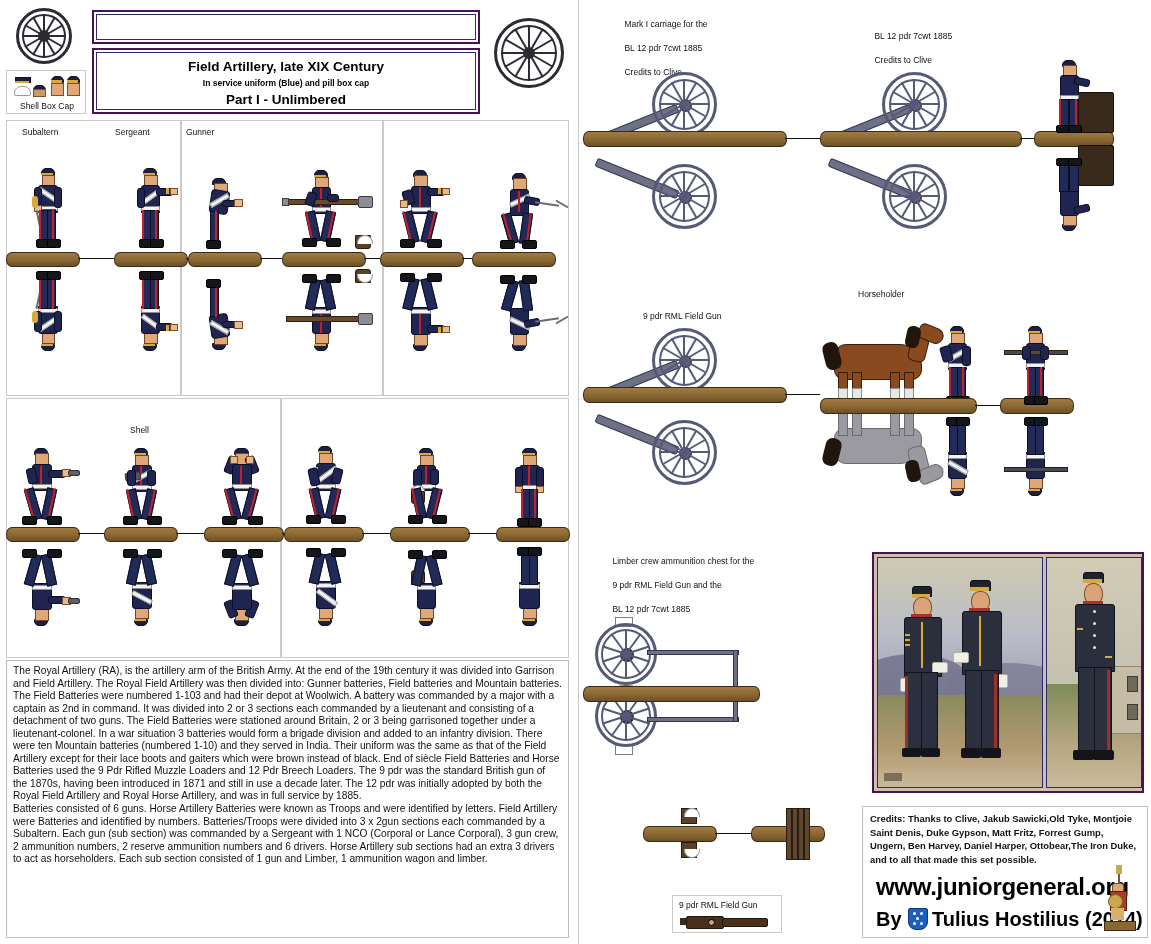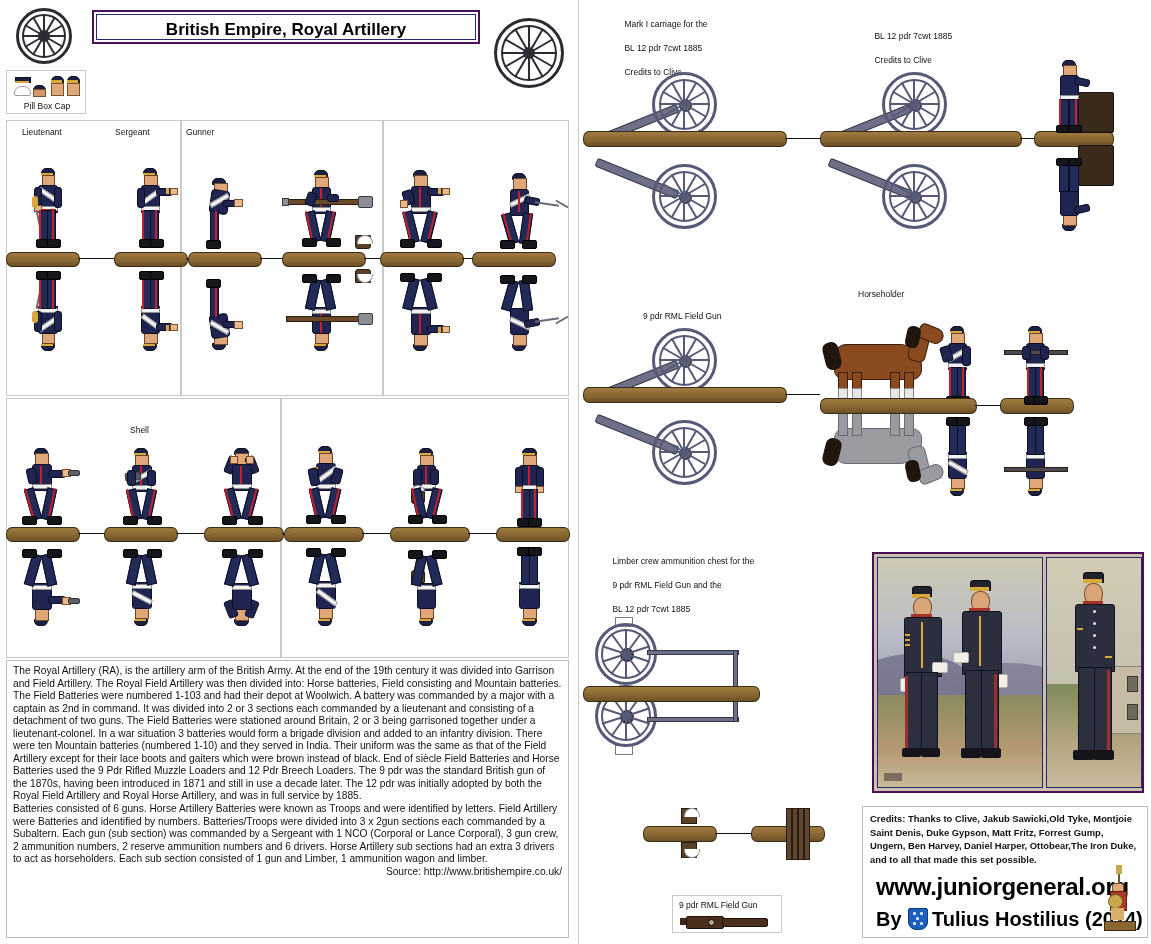--- a/index.html
+++ b/index.html
@@ -147,34 +147,39 @@
       <div class="abs" style="left:1px;top:11px;width:15px;height:8px;background:#fff;border:1px solid #999;border-radius:7px 7px 2px 2px;"></div>
       <div class="abs" style="left:20px;top:10px;width:11px;height:5px;background:#1b2040;border:1px solid #0d1025;border-radius:5px 5px 0 0;"></div>
       <div class="abs" style="left:20px;top:14px;width:11px;height:6px;background:#cf9a67;border:1px solid #7a5030;"></div>
       <div class="abs" style="left:38px;top:1px;width:11px;height:5px;background:#1b2040;border:1px solid #0d1025;border-radius:5px 5px 0 0;"></div>
       <div class="abs" style="left:38px;top:5px;width:11px;height:3px;background:#d8a93a;"></div>
       <div class="abs" style="left:38px;top:8px;width:11px;height:11px;background:#e0a878;border:1px solid #7a5030;"></div>
       <div class="abs" style="left:54px;top:1px;width:11px;height:5px;background:#1b2040;border:1px solid #0d1025;border-radius:5px 5px 0 0;"></div>
       <div class="abs" style="left:54px;top:5px;width:11px;height:3px;background:#d8a93a;"></div>
       <div class="abs" style="left:54px;top:8px;width:11px;height:11px;background:#e0a878;border:1px solid #7a5030;"></div>
     </div>
-    <div class="lbl" style="left:0;top:30px;width:80px;text-align:center;font-size:8.5px;">Pill Box Cap</div>
+    <div class="lbl" style="left:0;top:30px;width:80px;text-align:center;font-size:8.5px;">Shell Box Cap</div>
   </div>
 
   <div class="hdrbox" style="left:92px;top:10px;width:388px;height:34px;">
     <div class="inner"></div>
-    <div class="t1" style="top:8px;">British Empire, Royal Artillery</div>
-  </div>
-
+  </div>
+
+  <div class="hdrbox" style="left:92px;top:48px;width:388px;height:66px;">
+    <div class="inner"></div>
+    <div class="t2" style="top:9px;">Field Artillery, late XIX Century</div>
+    <div class="t3" style="top:28px;">In service uniform (Blue) and pill box cap</div>
+    <div class="t4" style="top:42px;">Part I - Unlimbered</div>
+  </div>
 
   <div class="cell" style="left:6px;top:120px;width:175px;height:276px;"></div>
   <div class="cell" style="left:181px;top:120px;width:202px;height:276px;"></div>
   <div class="cell" style="left:383px;top:120px;width:186px;height:276px;"></div>
 
-  <div class="lbl" style="left:22px;top:127px;">Lieutenant</div>
+  <div class="lbl" style="left:22px;top:127px;">Subaltern</div>
   <div class="lbl" style="left:115px;top:127px;">Sergeant</div>
   <div class="lbl" style="left:186px;top:127px;">Gunner</div>
 
   <div class="base" style="left:6px;top:252px;width:72px;"></div>
   <div class="baseline" style="left:78px;top:258px;width:36px;"></div>
   <div class="base" style="left:114px;top:252px;width:72px;"></div>
   <div class="baseline" style="left:186px;top:258px;width:2px;"></div>
   <div class="base" style="left:188px;top:252px;width:72px;"></div>
   <div class="baseline" style="left:260px;top:258px;width:22px;"></div>
   <div class="base" style="left:282px;top:252px;width:82px;"></div>
@@ -587,24 +592,23 @@
     <div class="head" style="left:13px;top:7px;width:12px;height:10px;"></div>
     <div class="torso" style="left:9px;top:17px;width:19px;height:25px;border-radius:3px 3px 0 0;"></div>
     <div class="belt" style="left:9px;top:37px;width:19px;height:3px;"></div>
     <div class="leg" style="left:11px;top:41px;width:7px;height:29px;"></div>
     <div class="leg" style="left:19px;top:41px;width:7px;height:29px;"></div>
     <div class="boot" style="left:7px;top:70px;width:12px;height:7px;border-radius:2px;"></div>
     <div class="boot" style="left:18px;top:70px;width:12px;height:7px;border-radius:2px;"></div>
   </div>
 
   <div class="textpanel" style="left:6px;top:660px;width:563px;height:278px;">
-    <p>The Royal Artillery (RA), is the artillery arm of the British Army. At the end of the 19th century it was divided into Garrison and Field Artillery. The Royal Field Artillery was then divided into: Horse batteries, Field consisting and Mountain batteries.</p>
+    <p>The Royal Artillery (RA), is the artillery arm of the British Army. At the end of the 19th century it was divided into Garrison and Field Artillery. The Royal Field Artillery was then divided into: Gunner batteries, Field batteries and Mountain batteries.</p>
     <p>The Field Batteries were numbered 1-103 and had their depot at Woolwich. A battery was commanded by a major with a captain as 2nd in command. It was divided into 2 or 3 sections each commanded by a lieutenant and consisting of a detachment of two guns. The Field Batteries were stationed around Britain, 2 or 3 being garrisoned together under a lieutenant-colonel. In a war situation 3 batteries would form a brigade division and added to an infantry division. There were ten Mountain batteries (numbered 1-10) and they served in India. Their uniform was the same as that of the Field Artillery except for their lace boots and gaiters which were brown instead of black. End of siècle Field Batteries and Horse Batteries used the 9 Pdr Rifled Muzzle Loaders and 12 Pdr Breech Loaders. The 9 pdr was the standard British gun of the 1870s, having been introduced in 1871 and still in use a decade later. The 12 pdr was initially adopted by both the Royal Field Artillery and Royal Horse Artillery, and was in full service by 1885.</p>
     <p>Batteries consisted of 6 guns. Horse Artillery Batteries were known as Troops and were identified by letters. Field Artillery were Batteries and identified by numbers. Batteries/Troops were divided into 3 x 2gun sections each commanded by a Subaltern. Each gun (sub section) was commanded by a Sergeant with 1 NCO (Corporal or Lance Corporal), 3 gun crew, 2 ammunition numbers, 2 reserve ammunition numbers and 6 drivers. Horse Artillery sub sections had an extra 3 drivers to act as horseholders. Each sub section consisted of 1 gun and Limber, 1 ammunition wagon and limber.</p>
-    <p class="src">Source: http://www.britishempire.co.uk/</p>
   </div>
 
   <div class="bx" style="left:578px;top:0;width:1px;height:944px;background:#c9c9c9;"></div>
 
   <div class="lbl2" style="left:615px;top:6px;">
     <span>Mark I carriage for the</span><br>
     <span>BL 12 pdr 7cwt 1885</span><br>
     <span>Credits to Clive</span>
   </div>
 

